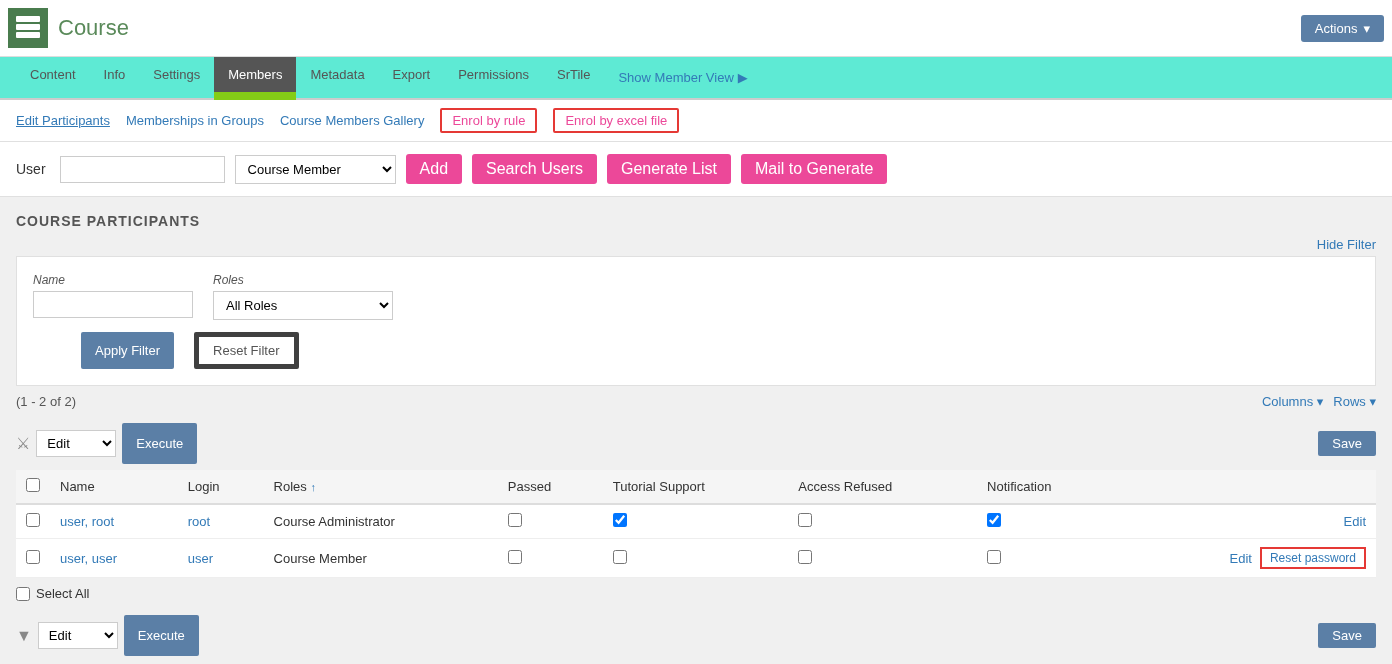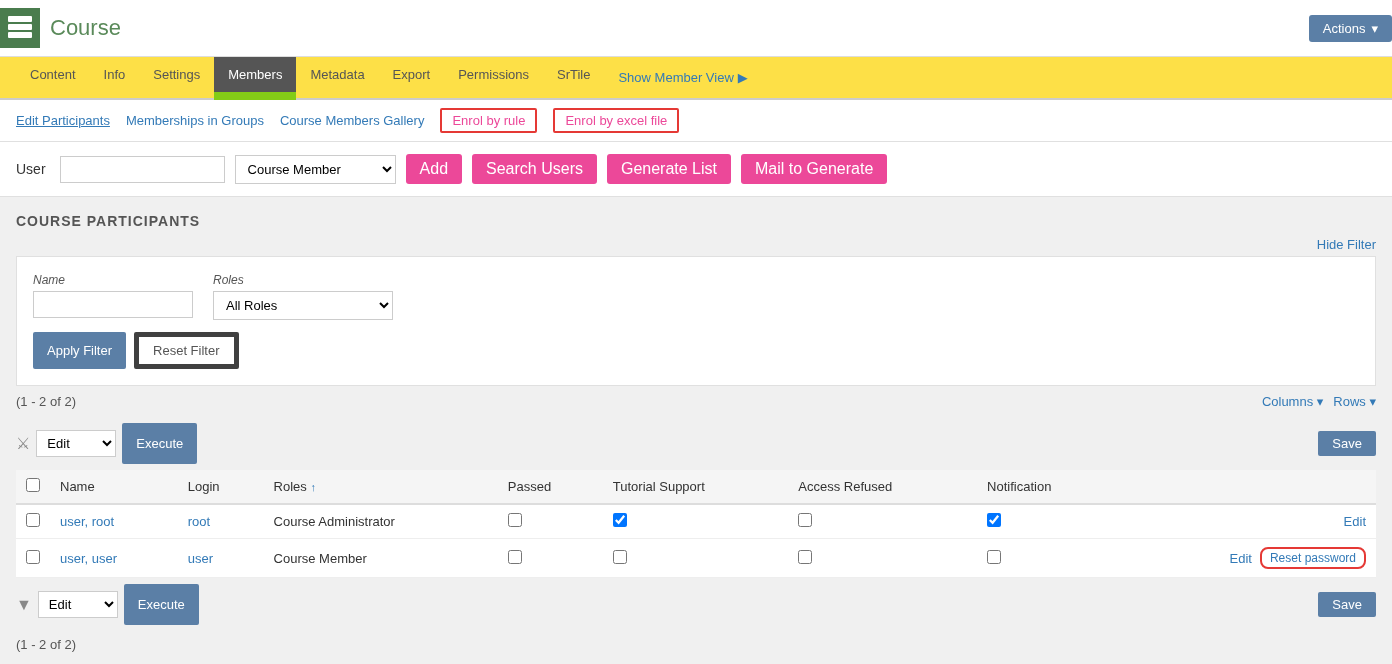--- a/index.html
+++ b/index.html
@@ -1,27 +1,27 @@
 <!DOCTYPE html>
 <html><head>
   <meta charset="utf-8">
   <style>
     * { box-sizing: border-box; margin: 0; padding: 0; }
     body { font-family: Arial, sans-serif; font-size: 13px; background: #f0f0f0; color: #333; }
 
     
-    .header { background: #fff; padding: 8px 0; display: flex; align-items: center; justify-content: space-between; border-bottom: 1px solid #ddd; }
+    .header { background: #fff; padding: 8px 8px; display: flex; align-items: center; justify-content: space-between; border-bottom: 1px solid #ddd; }
     .header-left { display: flex; align-items: center; gap: 10px; }
     .logo-icon { width: 40px; height: 40px; background: #4a7c4e; display: flex; align-items: center; justify-content: center; }
     .logo-icon svg { width: 28px; height: 28px; fill: white; }
     .course-title { font-size: 22px; color: #5a8a5a; font-weight: normal; }
     .actions-btn { background: #5b7fa6; color: white; border: none; padding: 6px 14px; cursor: pointer; font-size: 13px; border-radius: 3px; display: flex; align-items: center; gap: 6px; }
 
     
-    .tabs { background: #fde047; display: flex; border-bottom: 2px solid #ccc; padding: 0 16px; }
+    .tabs { background: #5eead4; display: flex; border-bottom: 2px solid #ccc; padding: 0 16px; }
     .tab { padding: 10px 14px; cursor: pointer; color: #555; font-size: 13px; text-decoration: none; border-bottom: 2px solid transparent; margin-bottom: -2px; }
     .tab.active { background: #555; color: white; border-bottom: 8px solid #84cc16; }
     .tab-show-member { color: #337ab7; display: flex; align-items: center; gap: 4px; }
 
     
     .subnav { background: #fff; padding: 8px 16px; display: flex; align-items: center; gap: 16px; border-bottom: 1px solid #e0e0e0; }
     .subnav a { color: #337ab7; text-decoration: none; font-size: 13px; cursor: pointer; }
     .subnav a.active-subnav { color: #337ab7; text-decoration: underline; text-align: right; }
     .subnav-btn { background: #fff; color: #337ab7; border: 1px solid #ccc; padding: 3px 10px; font-size: 13px; cursor: pointer; border-radius: 2px; }
     .subnav-btn.highlighted { border: 2px solid #e53935; color: #ec4899; background: #fff; }
@@ -37,21 +37,21 @@
     .section-heading { padding: 16px 16px 8px; font-size: 14px; font-weight: bold; color: #555; letter-spacing: 1px; }
 
     
     .filter-section { background: #fff; margin: 0 16px; padding: 16px; border: 1px solid #e0e0e0; }
     .filter-header { display: flex; justify-content: flex-end; padding: 0 16px 4px; }
     .hide-filter-link { color: #337ab7; cursor: pointer; font-size: 13px; text-decoration: none; }
     .filter-row { display: flex; gap: 20px; margin-bottom: 12px; }
     .filter-field label { font-size: 12px; color: #555; display: block; margin-bottom: 4px; font-style: italic; }
     .filter-field input { border: 1px solid #ccc; padding: 5px 8px; width: 160px; font-size: 13px; }
     .filter-field select { border: 1px solid #ccc; padding: 5px 8px; width: 180px; font-size: 13px; cursor: pointer; background: white; }
-    .filter-buttons { display: flex; gap: 8px; }
+    .filter-buttons { display: flex; gap: 20px; margin-left: 48px; }
     .btn-apply { background: #5b7fa6; color: white; border: none; padding: 6px 14px; cursor: pointer; font-size: 13px; border-radius: 2px; }
     .btn-reset { background: #fff; color: #555; border: 5px solid #404040; padding: 6px 14px; cursor: pointer; font-size: 13px; border-radius: 2px; }
 
     
     .table-section { margin: 0 16px; }
     .table-controls { display: flex; align-items: center; justify-content: space-between; padding: 8px 0; }
     .result-count { font-size: 13px; color: #555; }
     .table-controls-right { display: flex; align-items: center; gap: 10px; }
     .columns-rows-btn { color: #337ab7; font-size: 13px; cursor: pointer; background: none; border: none; }
 
@@ -65,21 +65,21 @@
     
     .data-table { width: 100%; border-collapse: collapse; background: #fff; }
     .data-table thead tr { background: #f5f5f5; border-bottom: 2px solid #ddd; }
     .data-table th { padding: 8px 10px; text-align: left; font-size: 13px; color: #333; font-weight: normal; border-bottom: 1px solid #ddd; white-space: nowrap; }
     .data-table td { padding: 8px 10px; border-bottom: 1px solid #eee; font-size: 13px; vertical-align: middle; margin-top: 36px; }
     .col-check { width: 30px; }
     .col-name { color: #337ab7; }
     .col-login { color: #337ab7; }
     .sort-icon { color: #337ab7; font-size: 11px; }
     .edit-link { color: #337ab7; text-decoration: none; cursor: pointer; font-size: 13px; }
-    .reset-pwd-btn { color: #337ab7; background: #fff; border: 2px solid #e53935; padding: 2px 8px; font-size: 12px; cursor: pointer; border-radius: 8px; }
+    .reset-pwd-btn { color: #337ab7; background: #fff; border: 2px solid #e53935; padding: 2px 8px; font-size: 12px; cursor: pointer; border-radius: 0; }
     .action-cell { text-align: right; white-space: nowrap; display: flex; align-items: center; justify-content: flex-end; gap: 8px; }
 
     .select-all-row { padding: 8px 0; display: flex; align-items: center; gap: 6px; }
     .select-all-row label { font-size: 13px; cursor: pointer; }
 
     .bottom-controls { display: flex; align-items: center; justify-content: space-between; padding: 6px 0 8px; }
     .bottom-left { display: flex; align-items: center; gap: 6px; }
     .bottom-result { font-size: 13px; color: #555; padding: 4px 0; }
 
     
@@ -291,20 +291,24 @@
         <td>
           <div class="action-cell">
             <a class="edit-link">Edit</a>
             <button class="reset-pwd-btn">Reset password</button>
           </div>
         </td>
       </tr>
     </tbody>
   </table>
 
+  <div class="select-all-row">
+    <input type="checkbox" style="">
+    <label>Select All</label>
+  </div>
 
   <div class="bottom-controls">
     <div class="bottom-left">
       <span style="color:#888;font-size:16px;">▼</span>
       <select class="edit-select">
         <option>Edit</option>
         <option>Delete</option>
       </select>
       <button class="execute-btn">Execute</button>
     </div>

